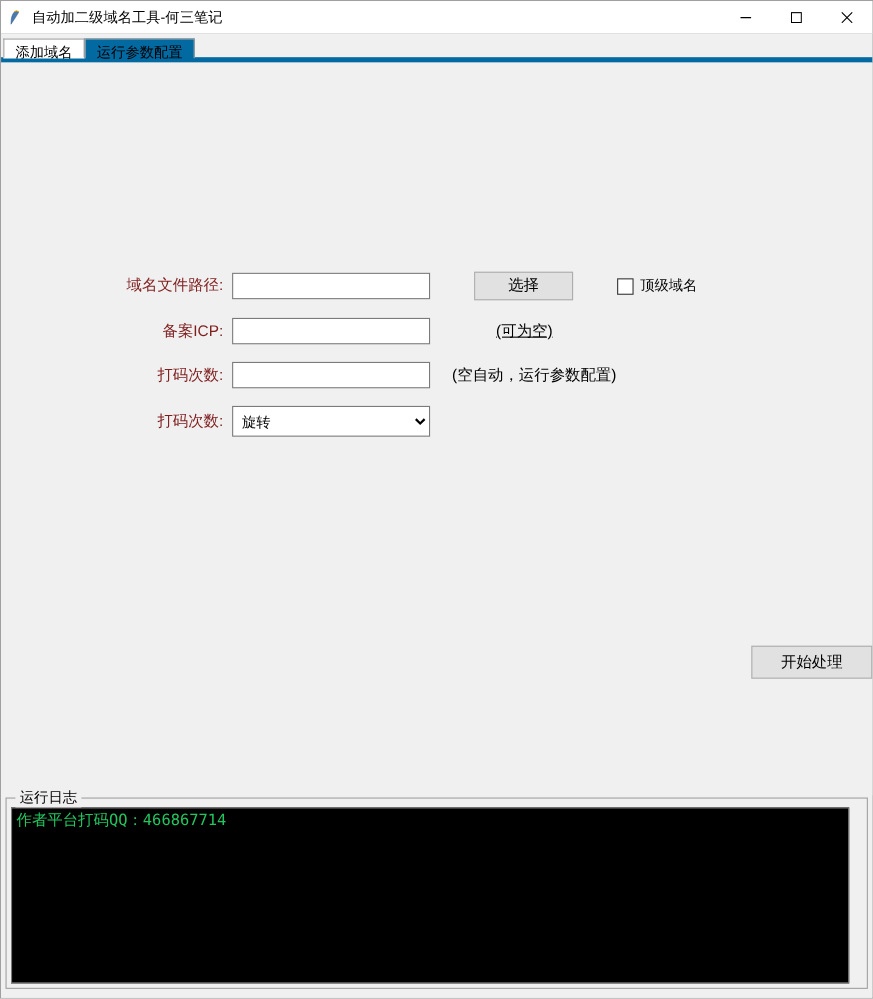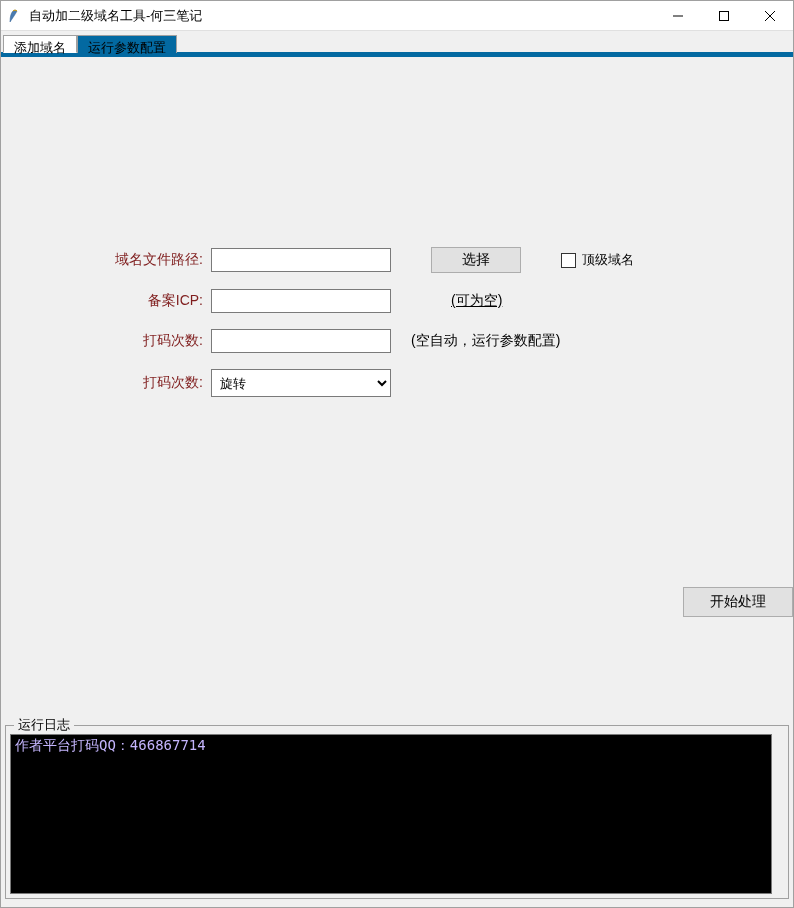--- a/index.html
+++ b/index.html
@@ -173,21 +173,21 @@
     .log-label {
       position: absolute;
       top: -10px;
       left: 8px;
       background: #f0f0f0;
       padding: 0 4px;
       font-size: 13px;
     }
     .log-box {
       background: #000;
-      color: #c4b5fd;
+      color: #22c55e;
       font-family: "SimSun", monospace;
       font-size: 14px;
       height: 160px;
       padding: 2px 4px;
       overflow-y: scroll;
       border: 1px solid #7a7a7a;
       white-space: pre;
     }
     .log-box::-webkit-scrollbar { width: 17px; }
     .log-box::-webkit-scrollbar-track { background: #f0f0f0; }

